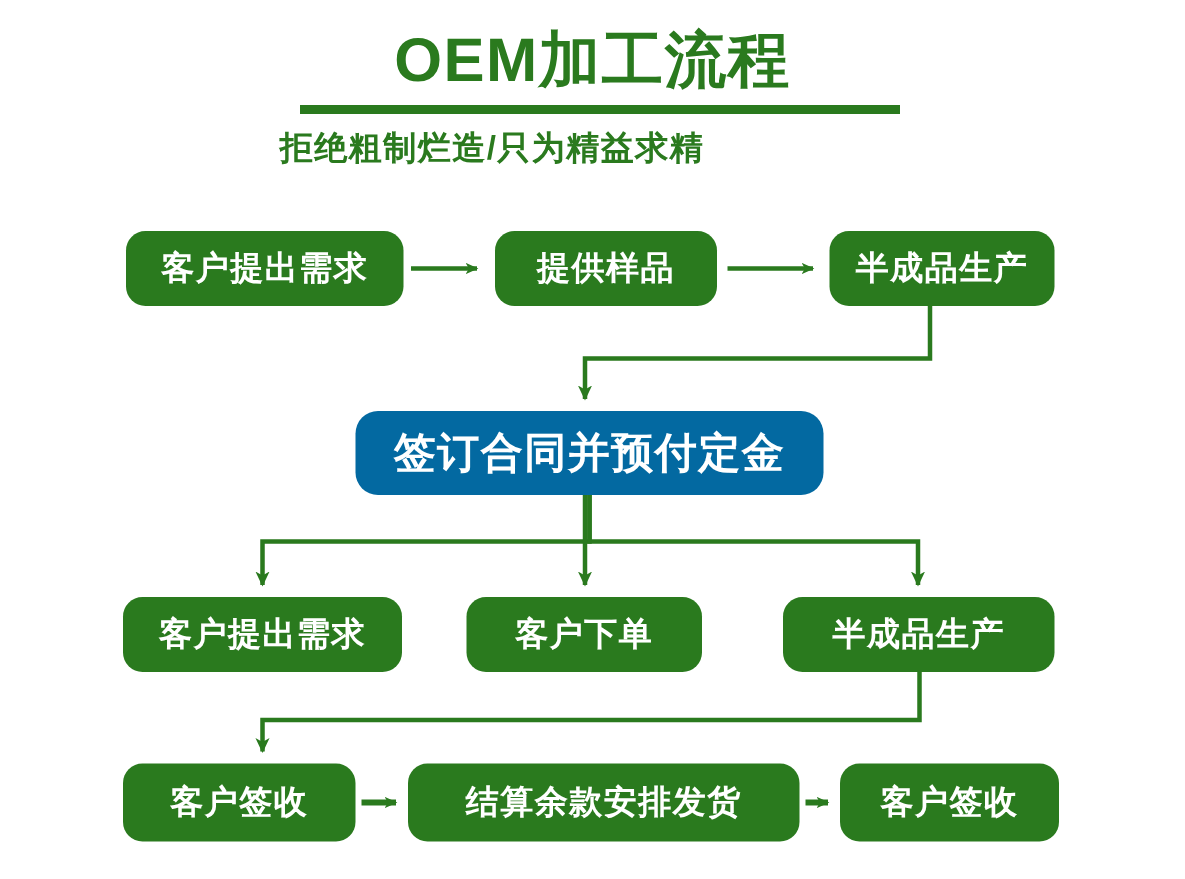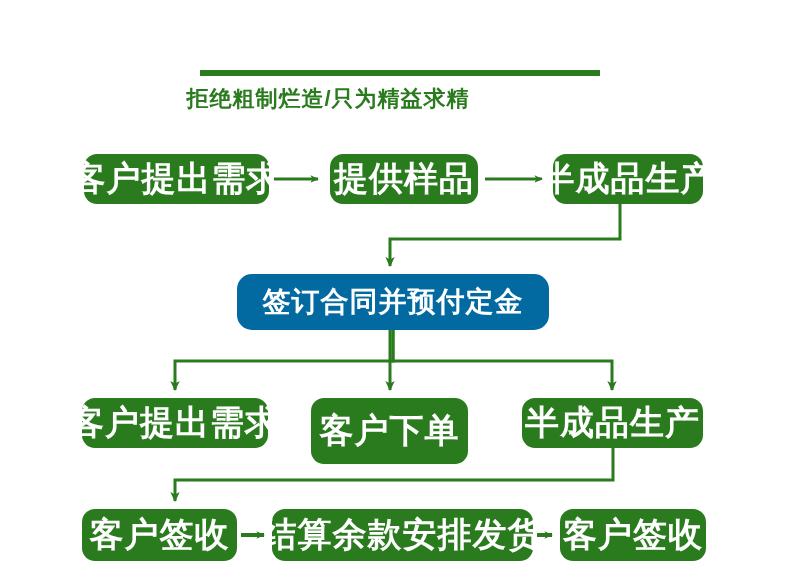--- a/index.html
+++ b/index.html
@@ -65,21 +65,21 @@
 
   
   .node {
     position: absolute;
     background: #2a7a1e;
     border-radius: 13px;
     color: #ffffff;
     display: flex;
     align-items: center;
     justify-content: center;
-    font-size: 34px;
+    font-size: 22px;
     font-weight: bold;
     letter-spacing: 1px;
     white-space: nowrap;
     box-sizing: border-box;
   }
   .node.big {
     font-size: 28px;
     border-radius: 15px;
   }
 
@@ -92,20 +92,21 @@
     height: 586px;
     pointer-events: none;
   }
 </style>
 </head>
 <body>
 
 <div id="root">
 
   <div class="header">
+    <div class="title">OEM加工流程</div>
     <div class="title-rule"></div>
     <div class="subtitle">拒绝粗制烂造/只为精益求精</div>
   </div>
 
   <svg class="wires" viewBox="0 0 790 586">
     <defs>
       <marker id="ah" markerWidth="10" markerHeight="10" refX="7.6" refY="4" orient="auto" markerUnits="userSpaceOnUse">
         <path d="M0,0.2 L8.5,4 L0,7.8 L2.2,4 Z" fill="#2a7a1e"></path>
       </marker>
       <marker id="ahv" markerWidth="12" markerHeight="12" refX="9" refY="5" orient="auto" markerUnits="userSpaceOnUse">
@@ -145,20 +146,20 @@
       <path d="M537,535 L552,535" stroke="#2a7a1e" stroke-width="4" fill="none" marker-end="url(#ah)"></path>
     </g>
   </svg>
 
   <div id="nodes-layer">
       <div class="node" style="left: 84px; top: 154px; width: 185px; height: 50px; background: rgb(42, 122, 30); color: rgb(255, 255, 255);">客户提出需求</div>
       <div class="node" style="left: 330px; top: 154px; width: 148px; height: 50px; background: rgb(42, 122, 30); color: rgb(255, 255, 255);">提供样品</div>
       <div class="node" style="left: 553px; top: 154px; width: 150px; height: 50px; background: rgb(42, 122, 30); color: rgb(255, 255, 255);">半成品生产</div>
       <div class="node big" style="left: 237px; top: 274px; width: 312px; height: 56px; background: #0369a1; color: rgb(255, 255, 255);">签订合同并预付定金</div>
       <div class="node" style="left: 82px; top: 398px; width: 186px; height: 50px; background: rgb(42, 122, 30); color: rgb(255, 255, 255);">客户提出需求</div>
-      <div class="node" style="left: 311px; top: 398px; width: 157px; height: 66px; background: rgb(42, 122, 30); color: rgb(255, 255, 255);">客户下单</div>
+      <div class="node" style="left: 311px; top: 398px; width: 157px; height: 50px; background: rgb(42, 122, 30); color: rgb(255, 255, 255);">客户下单</div>
       <div class="node" style="left: 522px; top: 398px; width: 181px; height: 50px; background: rgb(42, 122, 30); color: rgb(255, 255, 255);">半成品生产</div>
       <div class="node" style="left: 82px; top: 509px; width: 155px; height: 52px; background: rgb(42, 122, 30); color: rgb(255, 255, 255);">客户签收</div>
       <div class="node" style="left: 272px; top: 509px; width: 261px; height: 52px; background: rgb(42, 122, 30); color: rgb(255, 255, 255);">结算余款安排发货</div>
       <div class="node" style="left: 560px; top: 509px; width: 146px; height: 52px; background: rgb(42, 122, 30); color: rgb(255, 255, 255);">客户签收</div>
     </div>
 
 </div>
 
 </body></html>

